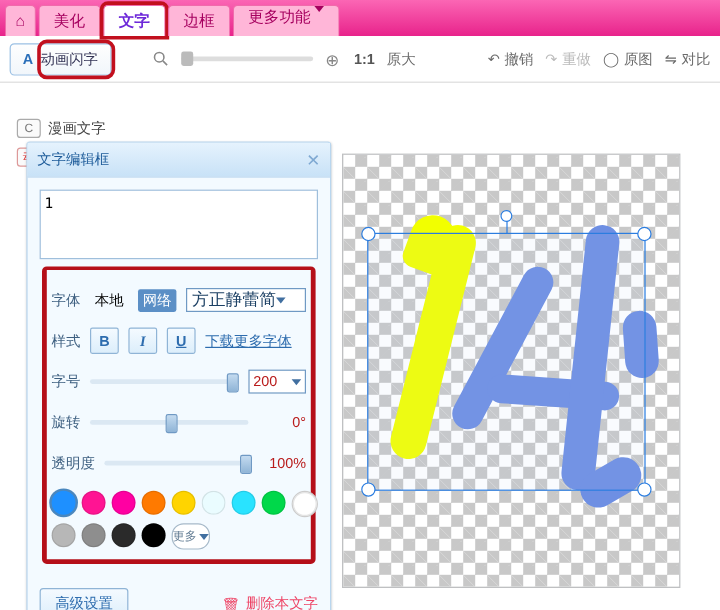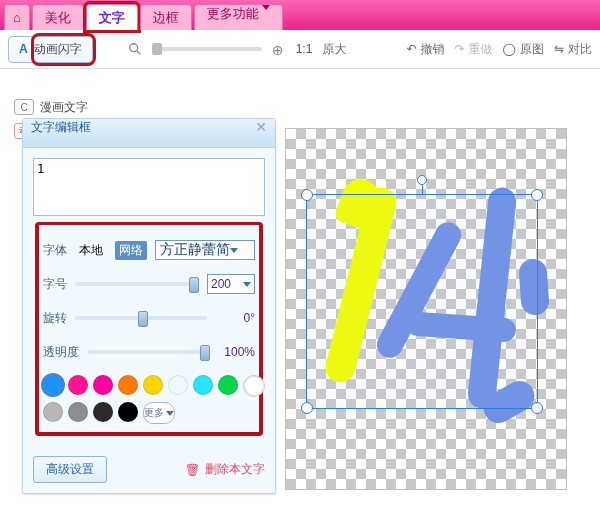--- a/index.html
+++ b/index.html
@@ -22,39 +22,39 @@
   .tb-btn.disabled{color:#bbb}
   .spacer{flex:1}
 
   .content{display:flex;height:440px}
   .leftcol{width:150px;padding:6px 10px 0 14px;color:#444}
   .left-item{display:flex;align-items:center;gap:6px;height:24px;cursor:pointer}
   .badge{display:inline-flex;align-items:center;justify-content:center;border:1px solid #aaa;border-radius:3px;min-width:14px;height:14px;font-size:10px;color:#777;background:#fafafa;padding:0 2px}
 
   
   .panel{position:absolute;left:22px;top:118px;width:252px;background:#f3faff;border:1px solid #b9d6ee;border-radius:3px;box-shadow:0 1px 2px rgba(0,0,0,.15)}
-  .panel-header{display:flex;align-items:flex-start;height:28px;padding:0 8px;background:linear-gradient(#e5f2fd,#c8e2f7);color:#1d5b99;border-bottom:1px solid #b9d6ee}
+  .panel-header{display:flex;align-items:center;height:28px;padding:0 8px;background:linear-gradient(#e5f2fd,#c8e2f7);color:#1d5b99;border-bottom:1px solid #b9d6ee}
   .panel-header .close{margin-left:auto;color:#5b8ec2;font-size:14px;cursor:pointer;opacity:.7}
   .panel-body{padding:10px;color:#4a6b8a}
   .textrow{display:flex;gap:8px;align-items:stretch}
   textarea{flex:1;height:50px;resize:none;border:1px solid #9fbfdc;background:#fff;font-size:12px;padding:3px}
   .apply-btn{width:44px;background:linear-gradient(#a9d5f7,#8ac2ee);border:1px solid #79b3e0;border-radius:3px;color:#fff;display:flex;align-items:center;justify-content:center;font-size:13px;cursor:pointer}
   .frow{display:flex;align-items:center;gap:8px;margin-top:12px;height:22px}
   .frow .lab{color:#3d5f80;white-space:nowrap}
   .mini-tab{color:#000000;padding:1px 4px;cursor:pointer}
   .mini-tab.active{background:#5b8fc6;color:#fff;border-radius:2px}
   .font-select{flex:1;border:1px solid #6f99c4;height:18px;display:flex;align-items:center;padding:0 4px;background:#fff;justify-content:flex-start;font-family:Liberation Serif, serif;font-size:14px;color:#1b3f63}
   .style-btn{width:22px;height:20px;border:1px solid #8fb4d6;background:linear-gradient(#f4faff,#dceefb);color:#2d6cae;display:flex;align-items:center;justify-content:center;border-radius:2px;font-weight:bold;cursor:pointer}
   .style-btn.i{font-style:italic;font-family:serif}
   .style-btn.u{text-decoration:underline}
   .link{color:#2d6cae;text-decoration:underline;cursor:pointer}
   .slider{flex:1;height:4px;background:#dbe8f3;border-radius:2px;position:relative}
   .slider .knob{position:absolute;top:-5px;width:8px;height:14px;background:linear-gradient(#c4dbf0,#8fb4d6);border:1px solid #6f99c4;border-radius:2px}
   .valbox{width:40px;height:18px;border:1px solid #6f99c4;background:#fff;display:flex;align-items:center;justify-content:space-between;padding:0 3px;color:#333}
-  .val{color:#4c1d95}
+  .val{color:#b91c1c}
   .chev2{width:0;height:0;border-left:4px solid transparent;border-right:4px solid transparent;border-top:5px solid #416fa0}
   .swatches{display:flex;gap:5px;margin-top:12px;flex-wrap:wrap;width:230px}
   .sw{width:20px;height:20px;border-radius:50%;box-shadow:0 0 0 1px rgba(0,0,0,.1) inset;cursor:pointer}
   .sw.sel{box-shadow:0 0 0 2px #4a87be}
   .more-sw{width:30px;height:20px;border-radius:10px;border:1px solid #a6b9c9;display:flex;align-items:center;justify-content:center;gap:2px;font-size:10px;color:#637d94;background:#fff;cursor:pointer}
   .panel-footer{display:flex;justify-content:space-between;padding:10px}
   .adv-btn{border:1px solid #8fb4d6;background:linear-gradient(#f4faff,#dceefb);color:#2d6cae;padding:4px 12px;border-radius:3px;cursor:pointer}
   .del-btn{color:#e46;display:flex;align-items:center;gap:5px;cursor:pointer}
   .annot-panel{border:4px solid #b50f19;border-top-width:3px;margin:6px 2px 0;border-radius:4px;padding:2px 4px 8px}
 
@@ -108,21 +108,21 @@
   <span class="tool-icon">
     <svg viewBox="0 0 16 16">
         <circle cx="6.5" cy="6.5" r="4.5" fill="none" stroke="#888" stroke-width="1.5"></circle>
         <line x1="10" y1="10" x2="14" y2="14" stroke="#888" stroke-width="1.5"></line>
       </svg>
   </span>
   <div class="zoom-slider">
       <div class="knob"></div>
     </div>
   <span class="tool-icon" style="font-size:14px;color:#888">⊕</span>
-  <span style="font-weight:normal;color:#555">1:1</span>
+  <span style="font-weight:bold;color:#555">1:1</span>
   <span>原大</span>
   <div style="width:40px"></div>
   <div class="tb-btn">
       <span>↶</span>
       <span>撤销</span>
     </div>
   <div class="tb-btn disabled">
       <span>↷</span>
       <span>重做</span>
     </div>
@@ -162,20 +162,27 @@
 
     <div class="annot-panel">
       <div class="frow">
         <span class="lab">字体</span>
         <span class="mini-tab">本地</span>
         <span class="mini-tab active">网络</span>
         <div class="font-select">
           <span>方正静蕾简</span>
           <span class="chev2"></span>
         </div>
+      </div>
+      <div class="frow">
+        <span class="lab">样式</span>
+        <div class="style-btn">B</div>
+        <div class="style-btn i">I</div>
+        <div class="style-btn u">U</div>
+        <span class="link">下载更多字体</span>
       </div>
       <div class="frow">
         <span class="lab">字号</span>
         <div class="slider">
             <div class="knob" style="left:92%"></div>
           </div>
         <div class="valbox">
             <span class="val">200</span>
             <span class="chev2"></span>
           </div>

